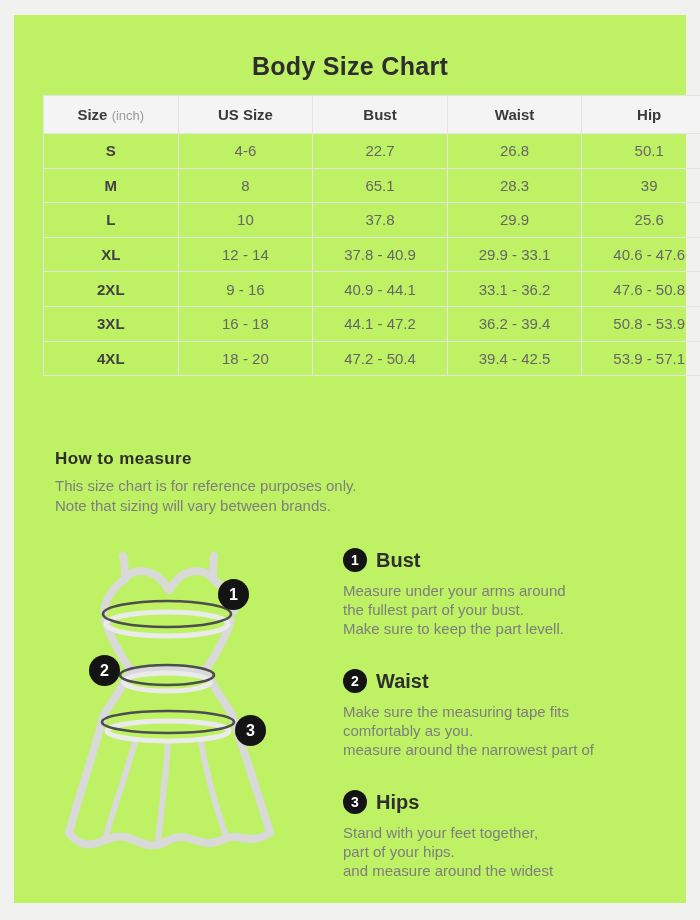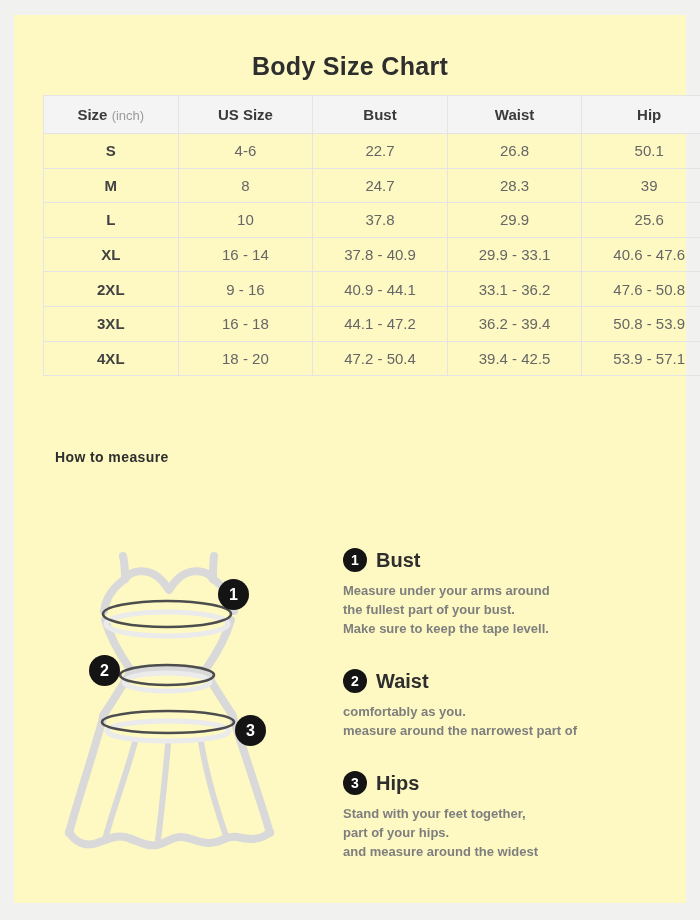--- a/index.html
+++ b/index.html
@@ -5,21 +5,21 @@
   html,body{margin:0;padding:0;}
   body{
     width:700px;height:920px;position:relative;
     background:#f1f1ef;
     font-family:"Liberation Sans", sans-serif;
     -webkit-font-smoothing:antialiased;
     overflow:hidden;
   }
   .card{
     position:absolute;left:14px;top:15px;width:672px;height:888px;
-    background:#fef9c3;
+    background:#bef264;
   }
   .page-title{
     position:absolute;left:0;top:37px;width:100%;
     text-align:center;
     font-size:25px;font-weight:bold;color:#2e2e2e;letter-spacing:.3px;
   }
   table.size-table{
     position:absolute;left:29px;top:80px;width:674px;
     border-collapse:collapse;table-layout:fixed;
   }
@@ -28,21 +28,21 @@
     font-size:15px;padding:0;
   }
   table.size-table th{
     height:37px;background:#f4f4f4;color:#3a3a3a;font-weight:bold;
   }
   table.size-table td{height:33.6px;color:#666666;}
   table.size-table td.size-cell{color:#424242;font-weight:bold;}
   .unit{color:#9b9b9b;font-weight:normal;font-size:13px;}
   .htm-heading{
     position:absolute;left:41px;top:434px;
-    font-size:14px;font-weight:bold;color:#2e2e2e;letter-spacing:.4px;
+    font-size:17px;font-weight:bold;color:#2e2e2e;letter-spacing:.4px;
   }
   .htm-note{
     position:absolute;left:41px;top:461px;
     font-size:15px;line-height:20px;color:#7e7e7e;
   }
   .diagram{
     position:absolute;left:41px;top:535px;width:260px;height:330px;
   }
   .diagram svg{position:absolute;left:0;top:0;}
   .marker{
@@ -60,21 +60,21 @@
   .measure-item{margin-bottom:31px;}
   .measure-item .head{
     display:flex;align-items:center;margin-bottom:9px;
   }
   .badge{
     width:24px;height:24px;border-radius:50%;background:#141414;color:#fff;
     display:flex;align-items:center;justify-content:center;
     font-size:14px;font-weight:bold;flex:0 0 auto;margin-right:9px;
   }
   .measure-item .title{font-size:20px;font-weight:bold;color:#2e2e2e;}
-  .measure-item .desc{font-size:13px;line-height:19px;color:#7e7e7e;font-weight:bold;}
+  .measure-item .desc{font-size:15px;line-height:19px;color:#7e7e7e;}
 </style>
 </head>
 <body>
 
 <div class="card">
 
   <div class="page-title">Body Size Chart</div>
 
   <table class="size-table">
     <thead>
@@ -90,34 +90,34 @@
       <tr>
         <td class="size-cell">S</td>
         <td>4-6</td>
         <td>22.7</td>
         <td>26.8</td>
         <td>50.1</td>
       </tr>
       <tr>
         <td class="size-cell">M</td>
         <td>8</td>
-        <td>24.7</td>
+        <td>65.1</td>
         <td>28.3</td>
         <td>39</td>
       </tr>
       <tr>
         <td class="size-cell">L</td>
         <td>10</td>
         <td>37.8</td>
         <td>29.9</td>
         <td>25.6</td>
       </tr>
       <tr>
         <td class="size-cell">XL</td>
-        <td>16 - 14</td>
+        <td>12 - 14</td>
         <td>37.8 - 40.9</td>
         <td>29.9 - 33.1</td>
         <td>40.6 - 47.6</td>
       </tr>
       <tr>
         <td class="size-cell">2XL</td>
         <td>9 - 16</td>
         <td>40.9 - 44.1</td>
         <td>33.1 - 36.2</td>
         <td>47.6 - 50.8</td>
@@ -133,20 +133,24 @@
         <td class="size-cell">4XL</td>
         <td>18 - 20</td>
         <td>47.2 - 50.4</td>
         <td>39.4 - 42.5</td>
         <td>53.9 - 57.1</td>
       </tr>
     </tbody>
   </table>
 
   <div class="htm-heading">How to measure</div>
+  <div class="htm-note">
+    <div>This size chart is for reference purposes only.</div>
+    <div>Note that sizing will vary between brands.</div>
+  </div>
 
   <div class="diagram">
     <svg width="230" height="310" viewBox="0 0 230 310" aria-hidden="true">
 
       <g stroke="#d9d9d9" stroke-width="8" fill="none" stroke-linecap="round" stroke-linejoin="round">
         <path d="M68,6 C70,14 70,21 70,29"></path>
         <path d="M159,6 C158,14 158,21 158,29"></path>
         <path d="M70,29 C60,36 51,46 49,61"></path>
         <path d="M158,29 C168,36 177,46 179,61"></path>
         <path d="M70,29 C76,20 92,18 103,27 C108,31 111,35 114,40 C117,35 120,31 125,27 C136,18 152,20 158,29"></path>
@@ -186,30 +190,31 @@
   <div class="measure-col">
 
     <div class="measure-item">
       <div class="head">
         <span class="badge">1</span>
         <span class="title">Bust</span>
       </div>
       <div class="desc">
         <div>Measure under your arms around</div>
         <div>the fullest part of your bust.</div>
-        <div>Make sure to keep the tape levell.</div>
+        <div>Make sure to keep the part levell.</div>
       </div>
     </div>
 
     <div class="measure-item">
       <div class="head">
         <span class="badge">2</span>
         <span class="title">Waist</span>
       </div>
       <div class="desc">
+        <div>Make sure the measuring tape fits</div>
         <div>comfortably as you.</div>
         <div>measure around the narrowest part of</div>
       </div>
     </div>
 
     <div class="measure-item">
       <div class="head">
         <span class="badge">3</span>
         <span class="title">Hips</span>
       </div>

